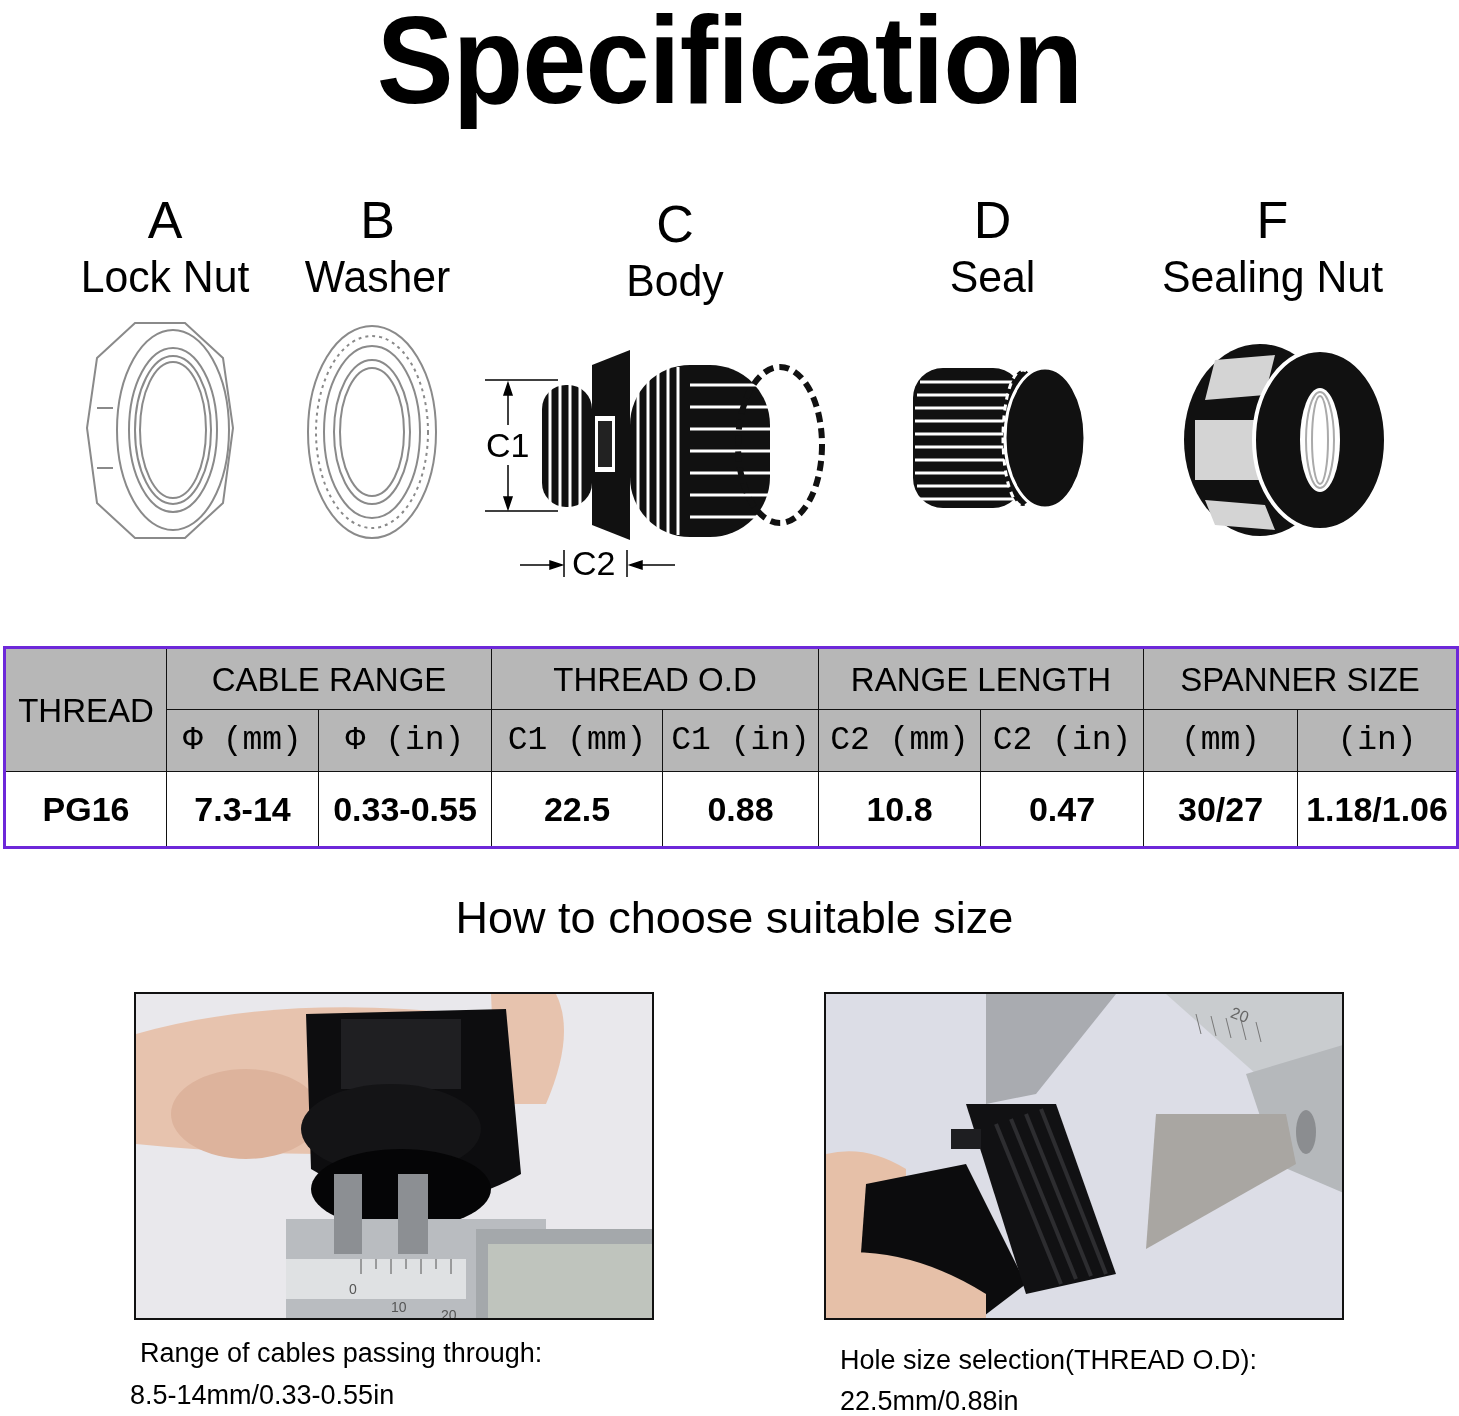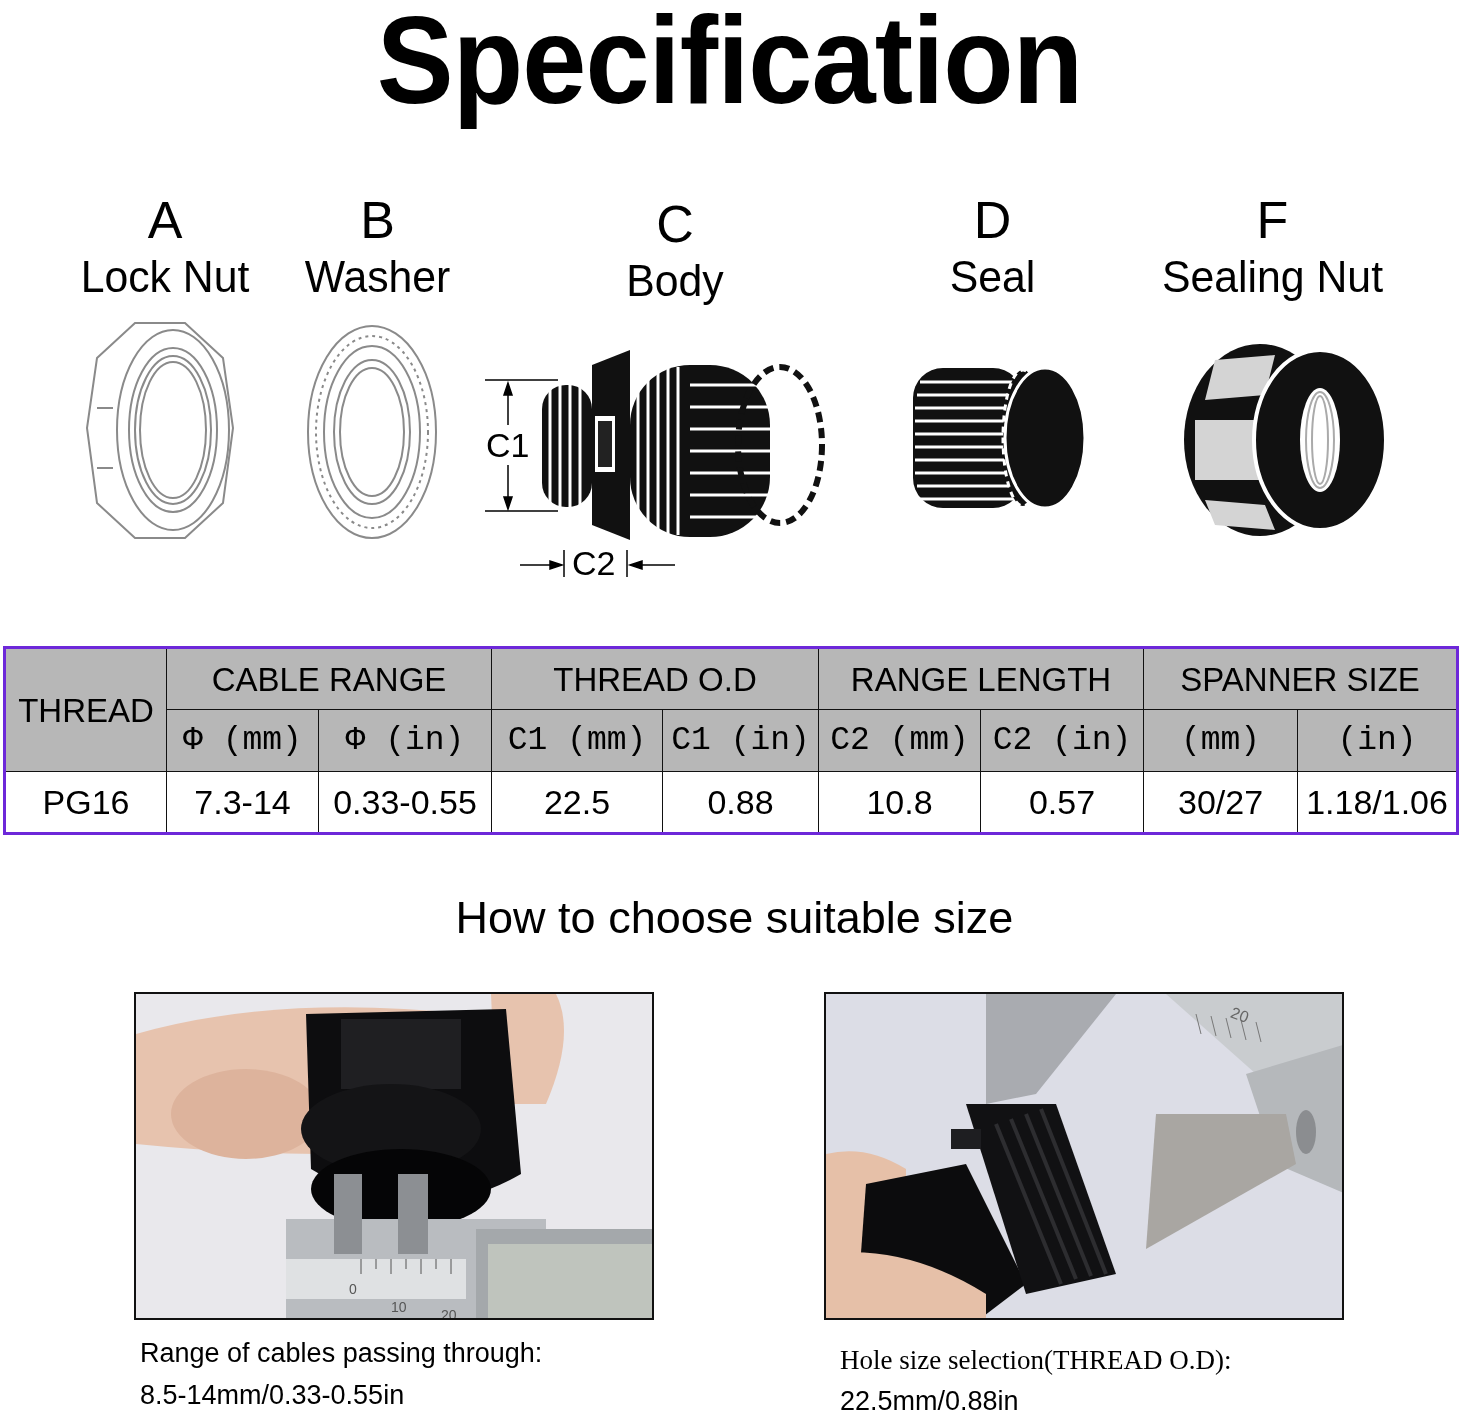--- a/index.html
+++ b/index.html
@@ -178,28 +178,28 @@
   <tr class="hdr" style="height:62px;font-family:Liberation Mono, monospace;">
     <td>Φ (mm)</td>
     <td>Φ (in)</td>
     <td>C1 (mm)</td>
     <td>C1 (in)</td>
     <td>C2 (mm)</td>
     <td>C2 (in)</td>
     <td>(mm)</td>
     <td>(in)</td>
   </tr>
-  <tr class="row" style="height:62px;">
+  <tr class="row" style="height:76px;font-weight:bold;">
     <td>PG16</td>
     <td>7.3-14</td>
     <td>0.33-0.55</td>
     <td>22.5</td>
     <td>0.88</td>
     <td>10.8</td>
-    <td>0.57</td>
+    <td>0.47</td>
     <td>30/27</td>
     <td>1.18/1.06</td>
   </tr>
 </tbody>
   </table>
 
 <div class="subtitle">How to choose suitable size</div>
 
 <div class="photo" style="left:134px; top:992px; width:520px; height:328px;">
   <svg width="520" height="328" viewBox="0 0 520 328">
@@ -225,21 +225,21 @@
         <line x1="315" y1="265" x2="315" y2="280"></line>
     </g>
     <text x="213" y="300" font-family="Liberation Sans, sans-serif" font-size="14" fill="#555">0</text>
     <text x="255" y="318" font-family="Liberation Sans, sans-serif" font-size="14" fill="#555">10</text>
     <text x="305" y="326" font-family="Liberation Sans, sans-serif" font-size="14" fill="#555">20</text>
     <rect x="340" y="235" width="180" height="93" fill="#a4a8ab"></rect>
     <rect x="352" y="250" width="165" height="78" fill="#bfc4bd"></rect>
   </svg>
 </div>
 <div class="caption" style="left:140px; top:1334px;">Range of cables passing through:</div>
-<div class="caption" style="left:140px; top:1376px;text-align:right;">8.5-14mm/0.33-0.55in</div>
+<div class="caption" style="left:130px; top:1376px;text-align:right;">8.5-14mm/0.33-0.55in</div>
 
 <div class="photo" style="left:824px; top:992px; width:520px; height:328px;">
   <svg width="520" height="328" viewBox="0 0 520 328">
     <rect width="520" height="328" fill="#dcdde6"></rect>
     <polygon points="160,0 290,0 210,100 160,110" fill="#a9abb0"></polygon>
     <polygon points="340,0 520,0 520,60 430,80" fill="#c9cccf"></polygon>
     <g stroke="#777" stroke-width="1">
       <line x1="370" y1="20" x2="375" y2="40"></line>
         <line x1="385" y1="22" x2="390" y2="42"></line>
         <line x1="400" y1="24" x2="405" y2="44"></line>
@@ -256,14 +256,14 @@
     <g stroke="#2d2d30" stroke-width="4">
       <line x1="170" y1="130" x2="235" y2="290"></line>
         <line x1="185" y1="125" x2="250" y2="285"></line>
         <line x1="200" y1="120" x2="265" y2="282"></line>
         <line x1="215" y1="115" x2="280" y2="280"></line>
     </g>
     <rect x="125" y="135" width="30" height="20" fill="#1e1e21"></rect>
     <path d="M0,260 Q80,250 160,300 L160,328 L0,328 Z" fill="#e6c0a8"></path>
   </svg>
 </div>
-<div class="caption" style="left:840px; top:1341px;font-family:Liberation Serif, serif;">Hole size selection(THREAD O.D):</div>
+<div class="caption" style="left:840px; top:1341px;">Hole size selection(THREAD O.D):</div>
 <div class="caption" style="left:840px; top:1382px;">22.5mm/0.88in</div>
 
 </body></html>

